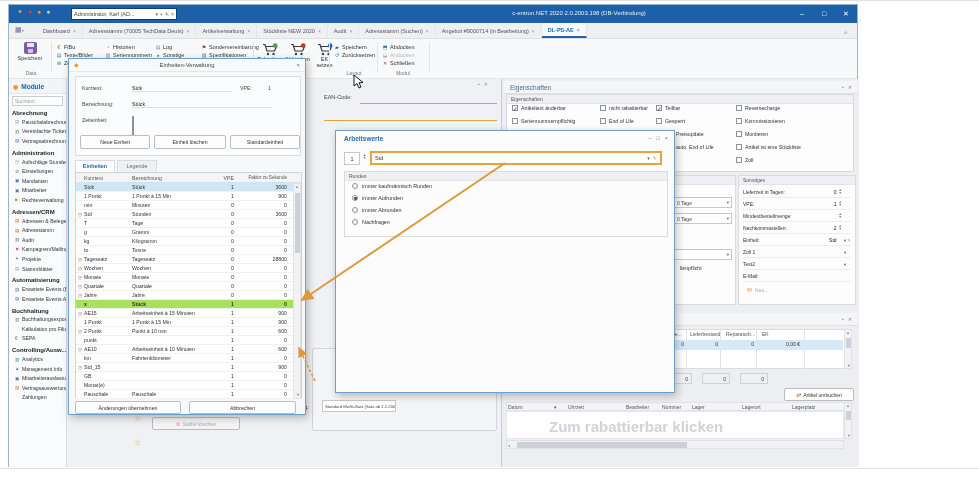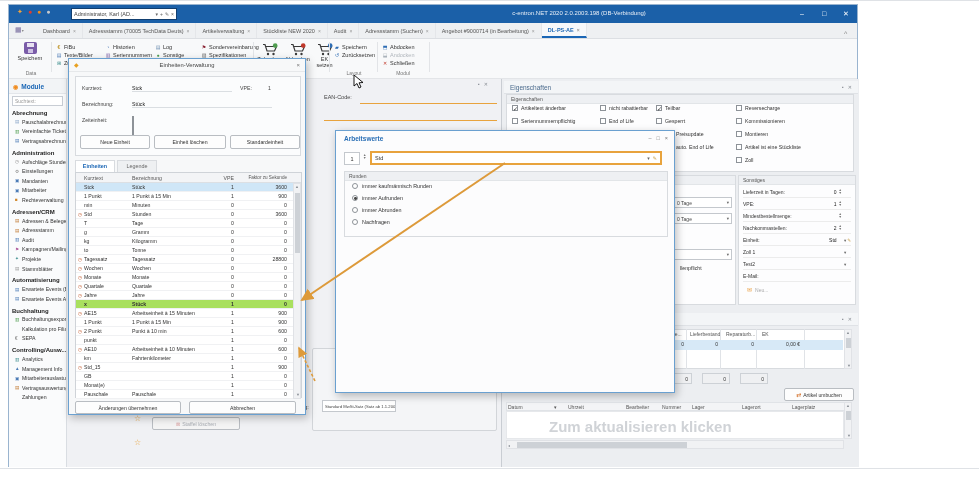--- a/index.html
+++ b/index.html
@@ -679,21 +679,21 @@
             <span class="gridhd" style="top: 325px; left: 6px;">Datum</span>
             <span class="gridhd" style="top: 325px; left: 52px;">▾</span>
             <span class="gridhd" style="top: 325px; left: 66px;">Uhrzeit</span>
             <span class="gridhd" style="top: 325px; left: 124px;">Bearbeiter</span>
             <span class="gridhd" style="top: 325px; left: 160px;">Nummer</span>
             <span class="gridhd" style="top: 325px; left: 190px;">Lager</span>
             <span class="gridhd" style="top: 325px; left: 240px;">Lagerort</span>
             <span class="gridhd" style="top: 325px; left: 290px;">Lagerplatz</span>
           </div>
         <div class="ab" style="left:4px;top:332px;width:338px;height:28px;background:#fff;border:1px solid #e6e8eb">
-          <span class="watermark" style="left:42px;top:6px">Zum aktualisieren klicken</span>
+          <span class="watermark" style="left:42px;top:6px">Zum rabattierbar klicken</span>
         </div>
         <div class="scroll" style="left:342px;top:323px;width:8px;height:37px"><span>▲</span><div class="thumb" style="left:1px;top:8px;width:5px;height:9px"></div><span class="ab" style="bottom:0;left:2px">▼</span></div>
         <div class="scroll" style="left:4px;top:361px;width:338px;height:9px">
             <span class="ab" style="left:1px;top:2px">◂</span>
             <div class="thumb" style="left:10px;top:1px;width:170px;height:6px"></div>
           </div>
       </div>
     </div>
   </div>
 

